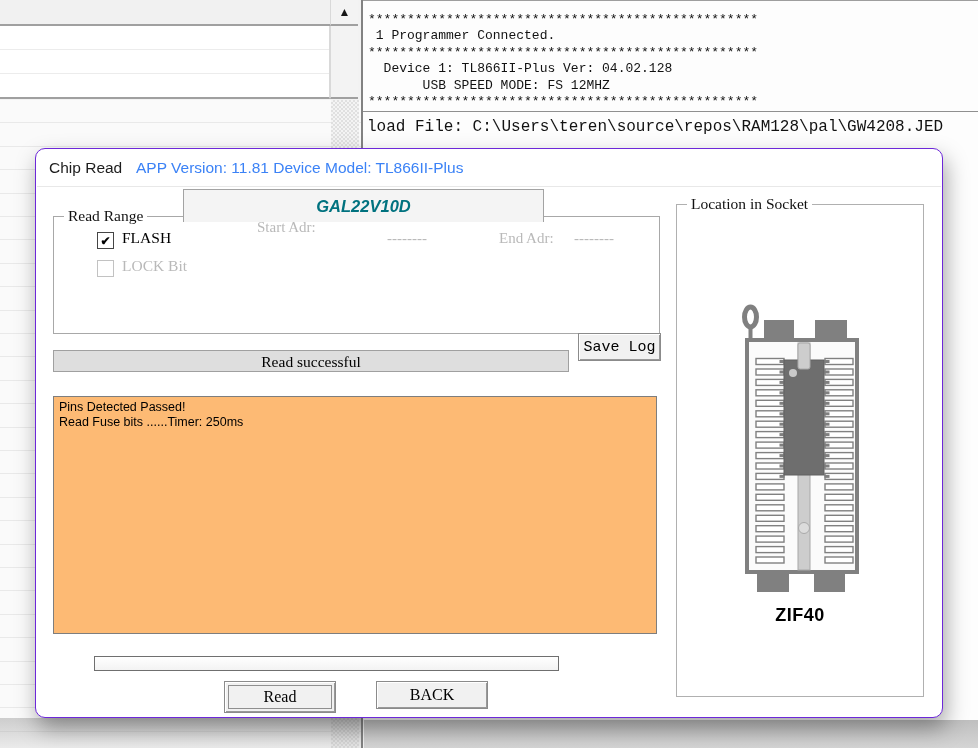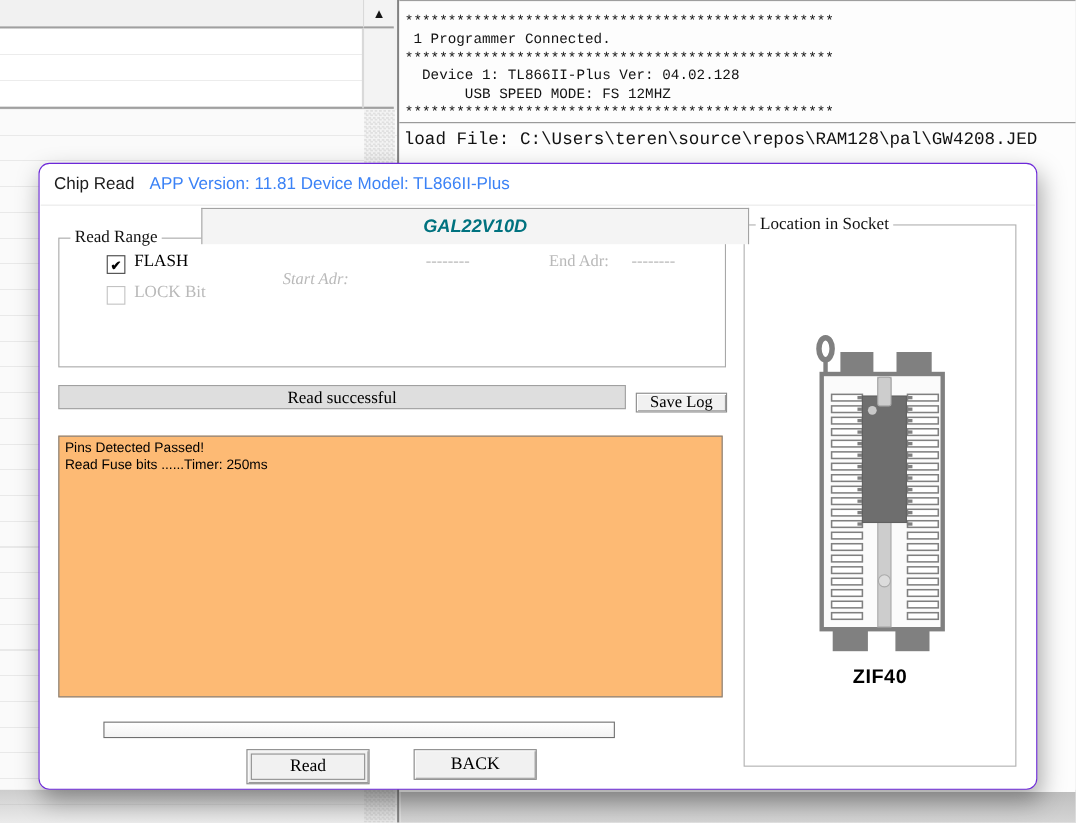--- a/index.html
+++ b/index.html
@@ -31,37 +31,37 @@
     background:linear-gradient(180deg,rgba(150,150,150,.45),rgba(195,195,195,.28));}
   .bottom-right{left:364px;top:718px;width:614px;height:30px;
     background:linear-gradient(180deg,#bdbdbd,#d5d5d5);}
 
   
   .dialog{left:35px;top:148px;width:908px;height:570px;background:#ffffff;border:1px solid #6d28d9;
     border-radius:10px;box-shadow:3px 10px 22px rgba(0,0,0,.35);z-index:5;}
   .dlg-title{left:13px;top:0;height:37px;line-height:37px;font-size:15.5px;color:#1c1c1c;}
   .dlg-subtitle{left:100px;top:0;height:37px;line-height:37px;font-size:15.5px;color:#3b82f6;}
   .dlg-sep{left:1px;top:37px;width:calc(100% - 2px);height:1px;background:#e8e8e8;}
-  .tab{left:147px;top:40px;width:498px;height:33px;background:#f4f4f4;border:1px solid #a3a3a3;border-bottom:none;
+  .tab{left:147px;top:40px;width:361px;height:33px;background:#f4f4f4;border:1px solid #a3a3a3;border-bottom:none;
     display:flex;align-items:center;justify-content:center;font-weight:bold;font-style:italic;font-size:16.5px;
     color:#00727f;z-index:3;}
   .group{border:1px solid #a8a8a8;}
   .grp-rr{left:17px;top:67px;width:607px;height:118px;}
   .grp-socket{left:640px;top:55px;width:248px;height:493px;border-color:#b0b0b0;padding-left:48px;}
   .legend{position:absolute;top:-10px;left:10px;background:#ffffff;padding:0 4px;font-size:15.5px;color:#111;}
   .checkbox{position:absolute;width:15px;height:15px;background:#fff;border:1px solid #454545;
     display:flex;align-items:center;justify-content:center;font-size:12px;color:#000;font-weight:bold;cursor:default;}
   .checkbox.disabled{border-color:#c2c2c2;}
   .cklabel{position:absolute;font-size:15.5px;color:#000;}
   .graylabel{position:absolute;font-size:15px;color:#b9b9b9;}
   .status{left:17px;top:201px;width:516px;height:22px;background:#dedede;border:1px solid #a0a0a0;
     text-align:center;line-height:22px;font-size:15.5px;color:#000;}
   .btn{background:#f1f1f1;border:1px solid #8b8b8b;box-shadow:inset 1px 1px 0 #ffffff,inset -1px -1px 0 #999999;
     display:flex;align-items:center;justify-content:center;font-size:16px;color:#000;cursor:default;}
-  .btn-savelog{left:542px;top:208px;width:83px;height:18px;font-size:15px;}
+  .btn-savelog{left:542px;top:184px;width:83px;height:28px;font-size:15px;font-family:Liberation Mono, monospace;}
   .logbox{left:17px;top:247px;width:604px;height:238px;background:#fdba74;border:1px solid #7e7e7e;
     padding:3px 5px;font-size:12.5px;line-height:15px;color:#000;white-space:pre-line;overflow:hidden;}
   .progress{left:58px;top:507px;width:465px;height:15px;border:1px solid #6f6f6f;
     background:linear-gradient(180deg,#ffffff,#f3f3f3);}
   .btn-read{left:188px;top:532px;width:112px;height:32px;}
   .btn-back{left:340px;top:532px;width:112px;height:28px;}
   .btn-default::after{content:"";position:absolute;inset:3px;border:1px solid #8f8f8f;}
   .socket-svg{left:63px;top:97px;width:132px;height:300px;}
   .zif-label{left:0;top:400px;width:100%;text-align:center;font-weight:bold;font-size:18px;
     letter-spacing:.5px;color:#000;}
@@ -101,21 +101,21 @@
     <div class="abs dlg-sep"></div>
 
     <div class="abs tab">GAL22V10D</div>
 
     <div class="abs group grp-rr">
       <div class="legend serif">Read Range</div>
       <div class="checkbox" style="left:43px;top:15px;">
         <span>✔</span>
       </div>
       <div class="cklabel serif" style="left:68px;top:12px;">FLASH</div>
-      <div class="graylabel serif" style="left:203px;top:29px;font-style:italic;">Start Adr:</div>
+      <div class="graylabel serif" style="left:203px;top:2px;">Start Adr:</div>
       <div class="graylabel serif" style="left:333px;top:13px;">--------</div>
       <div class="graylabel serif" style="left:445px;top:13px;">End Adr:</div>
       <div class="graylabel serif" style="left:520px;top:13px;">--------</div>
       <div class="checkbox disabled" style="left:43px;top:43px;"></div>
       <div class="graylabel serif" style="left:68px;top:40px;font-size:15.5px;">LOCK Bit</div>
     </div>
 
     <div class="abs status serif">Read successful</div>
     <div class="abs btn btn-savelog serif">Save Log</div>
 

